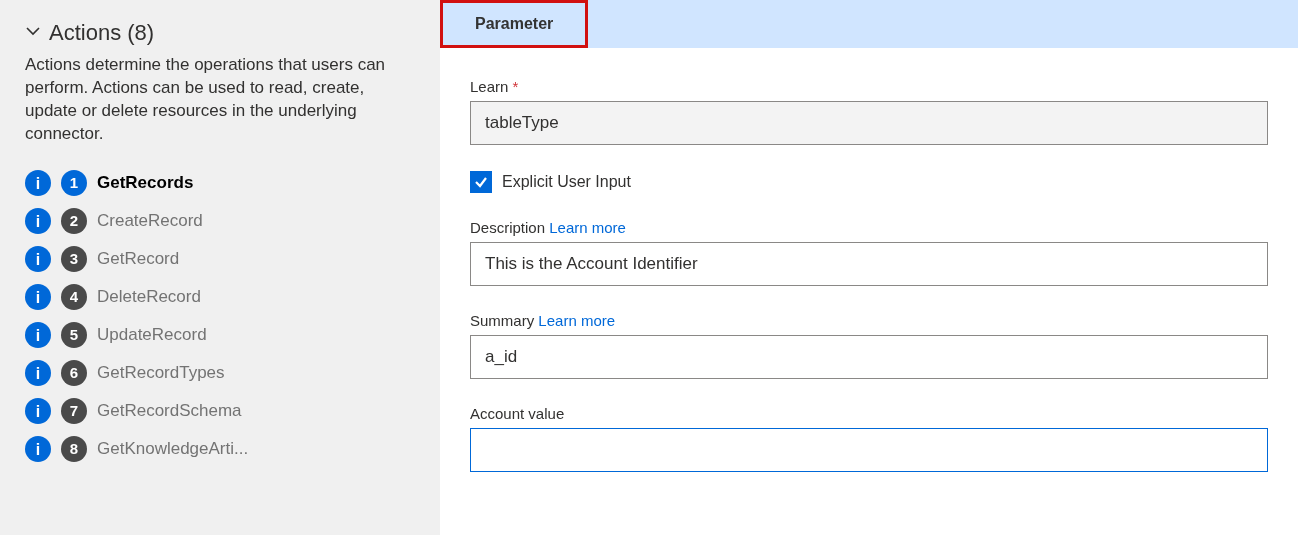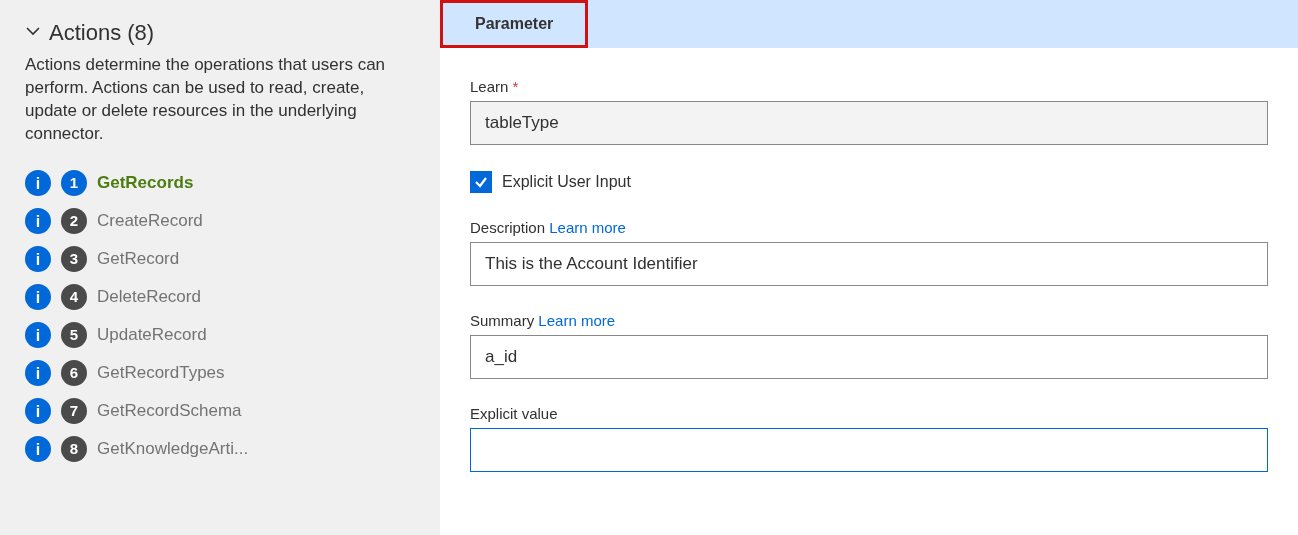--- a/index.html
+++ b/index.html
@@ -35,21 +35,21 @@
 }
 .action-list { list-style: none; }
 .action-item {
   display: flex;
   align-items: center;
   gap: 10px;
   padding: 6px 0;
   font-size: 17px;
   cursor: pointer;
 }
-.action-item.selected .action-label { color: #4d7c0f; font-weight: 700; }
+.action-item.selected .action-label { color: #000000; font-weight: 700; }
 .action-label { color: #737373; white-space: nowrap; overflow: hidden; text-overflow: ellipsis; max-width: 260px; }
 .badge {
   width: 26px; height: 26px; min-width:26px;
   display: inline-flex; align-items:center; justify-content:center;
 }
 .badge svg { width:26px; height:26px; }
 .info-badge circle.bg { fill:#0068d8; }
 .info-badge text { font-size:16px; font-weight:700; fill:#fff; font-family:"Segoe UI",sans-serif; }
 .num-badge circle.bg { fill:#4a4a4a; }
 .num-badge.selected circle.bg { fill:#0068d8; }
@@ -241,17 +241,17 @@
     </div>
     <div class="form-group">
       <label class="field-label"><span>Description</span> <a class="learn-more">Learn more</a></label>
       <input class="input" type="text" value="This is the Account Identifier" style="">
     </div>
     <div class="form-group">
       <label class="field-label"><span>Summary</span> <a class="learn-more">Learn more</a></label>
       <input class="input" type="text" value="a_id" style="">
     </div>
     <div class="form-group">
-      <label class="field-label">Explicit value</label>
+      <label class="field-label">Account value</label>
       <input class="input focused" type="text" value="" style="">
     </div>
   </div>
 </main>
 
 </body></html>

